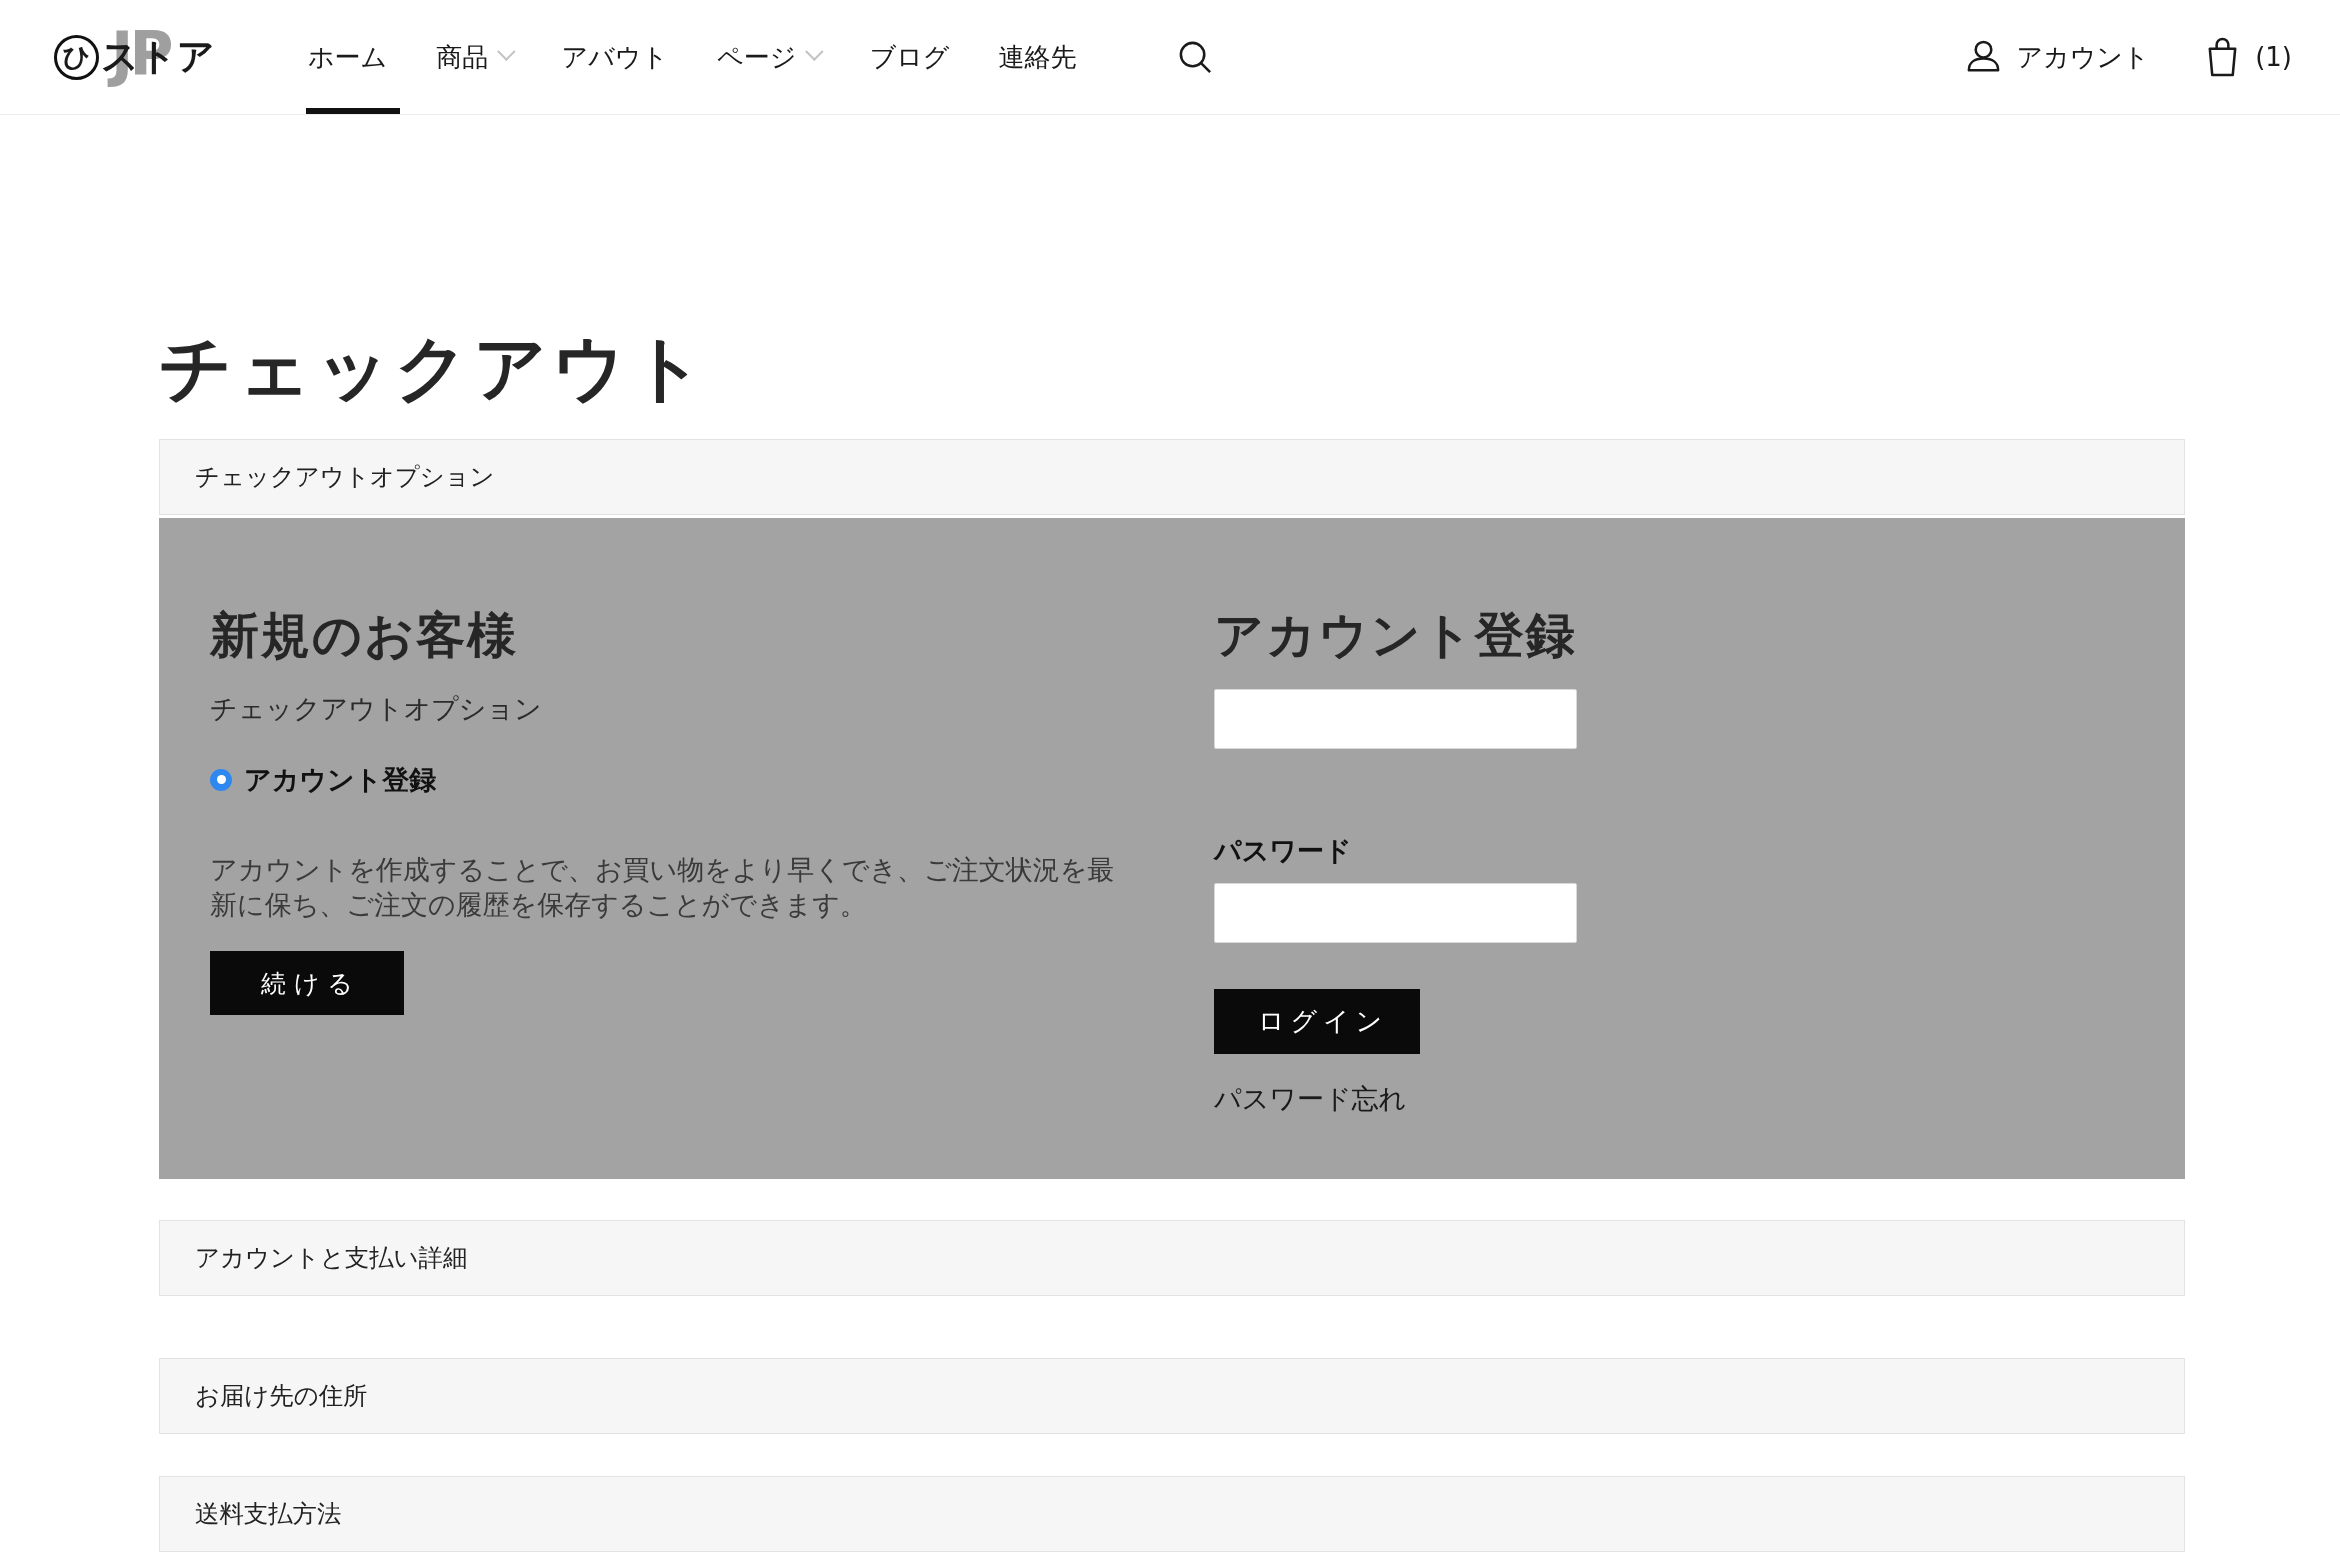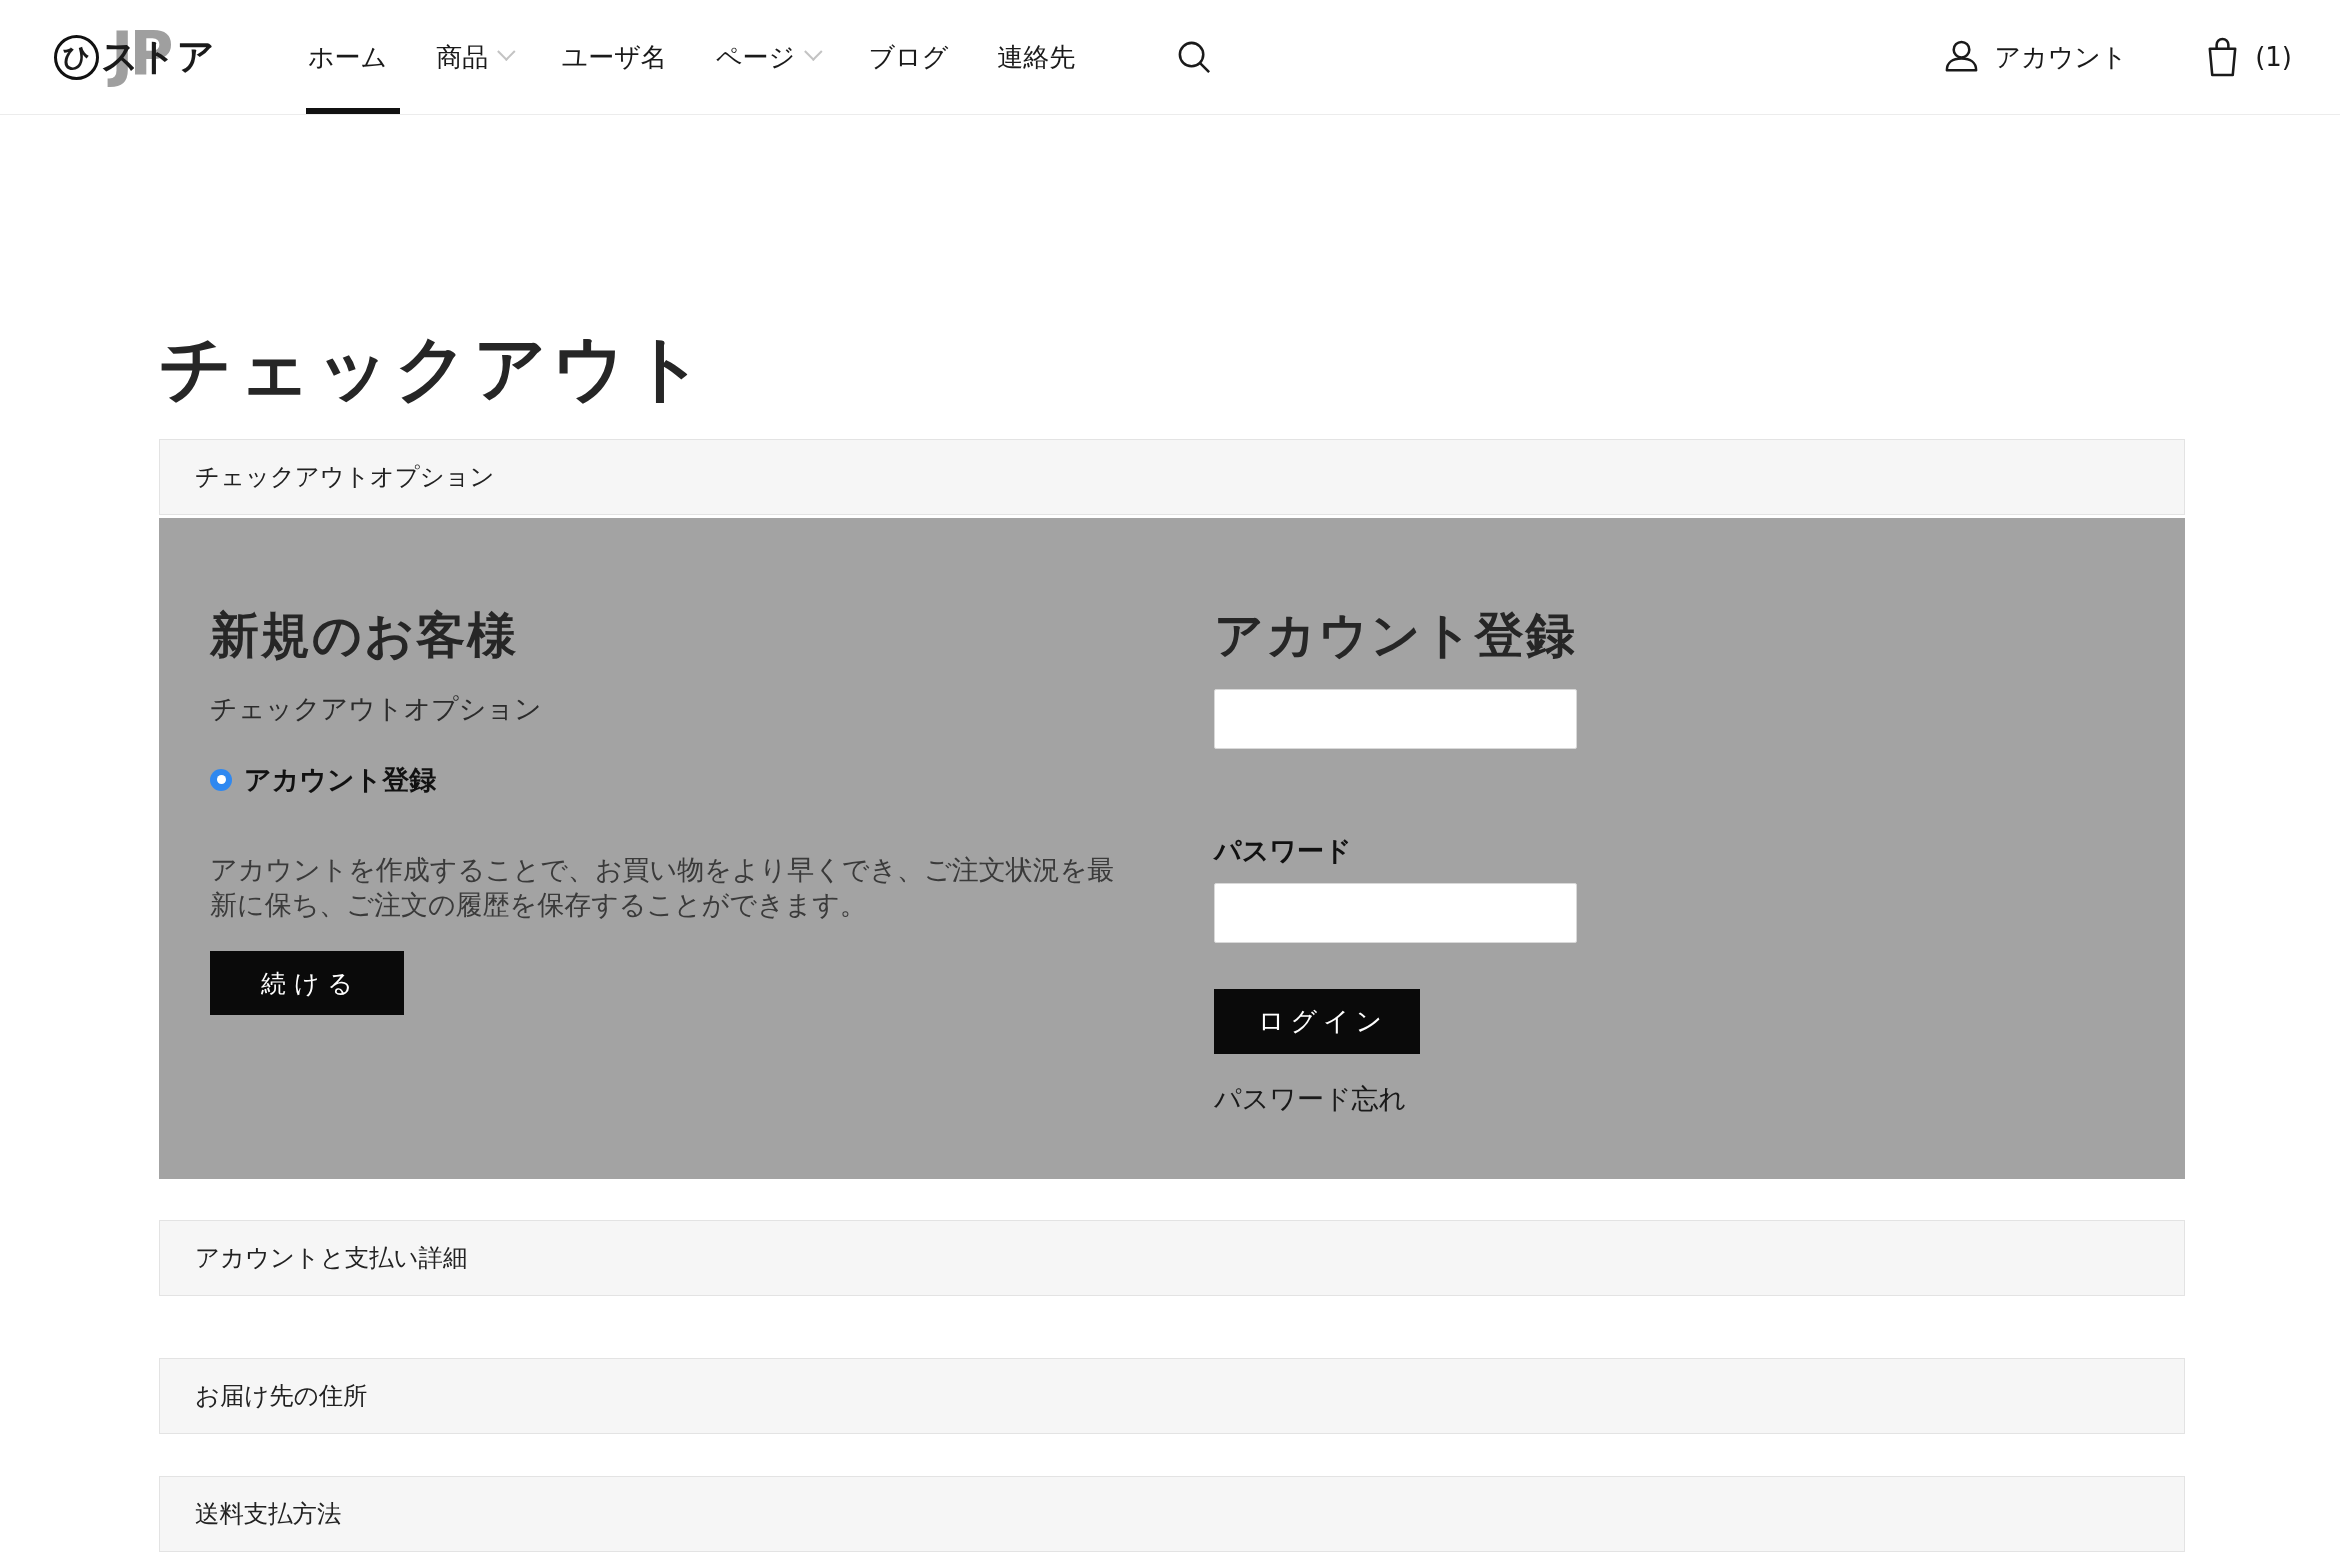--- a/index.html
+++ b/index.html
@@ -18,21 +18,21 @@
   .logo-store { position:relative; z-index:1; font-size:37px; font-weight:800; margin-left:2px; letter-spacing:0px; }
 
   .nav { display:flex; height:100%; margin-left:83px; gap:49px; }
   .nav-item { display:flex; align-items:center; height:100%; font-size:26px; color:#1a1a1a;
     cursor:pointer; position:relative; text-decoration:none; }
   .nav-item.active::after { content:""; position:absolute; left:-2px; bottom:0; width:94px; height:5.9px; background:#111; }
   .chevron { display:inline-block; width:12.7px; height:12.7px; border-right:2.9px solid #c3c3c3;
     border-bottom:2.9px solid #c3c3c3; transform:rotate(45deg) translate(-2px,-2px); margin-left:11.7px; margin-top:-5.9px; }
   .search-btn { margin-left:51px; display:flex; align-items:center; cursor:pointer; }
 
-  .header-right { margin-left:auto; display:flex; align-items:center; gap:24px; }
+  .header-right { margin-left:auto; display:flex; align-items:center; gap:2px; }
   .account { display:flex; align-items:center; gap:13.7px; cursor:pointer; }
   .account-label { font-size:26px; }
   .cart { display:flex; align-items:center; gap:11.7px; margin-left:51px; cursor:pointer; }
   .cart-count { font-size:26px; }
 
   svg.icon { display:block; }
 
   
   .main { margin:0 156px 0 159px; width:2026px; }
   .page-title { font-size:72px; font-weight:800; letter-spacing:4.9px; line-height:1;
@@ -88,21 +88,21 @@
 
   <nav class="nav">
     <a class="nav-item active">
       <span>ホーム</span>
     </a>
     <a class="nav-item">
       <span>商品</span>
       <span class="chevron"></span>
     </a>
     <a class="nav-item">
-      <span>ユーザ名</span>
+      <span>アバウト</span>
     </a>
     <a class="nav-item">
       <span>ページ</span>
       <span class="chevron"></span>
     </a>
     <a class="nav-item">
       <span>ブログ</span>
     </a>
     <a class="nav-item">
       <span>連絡先</span>

